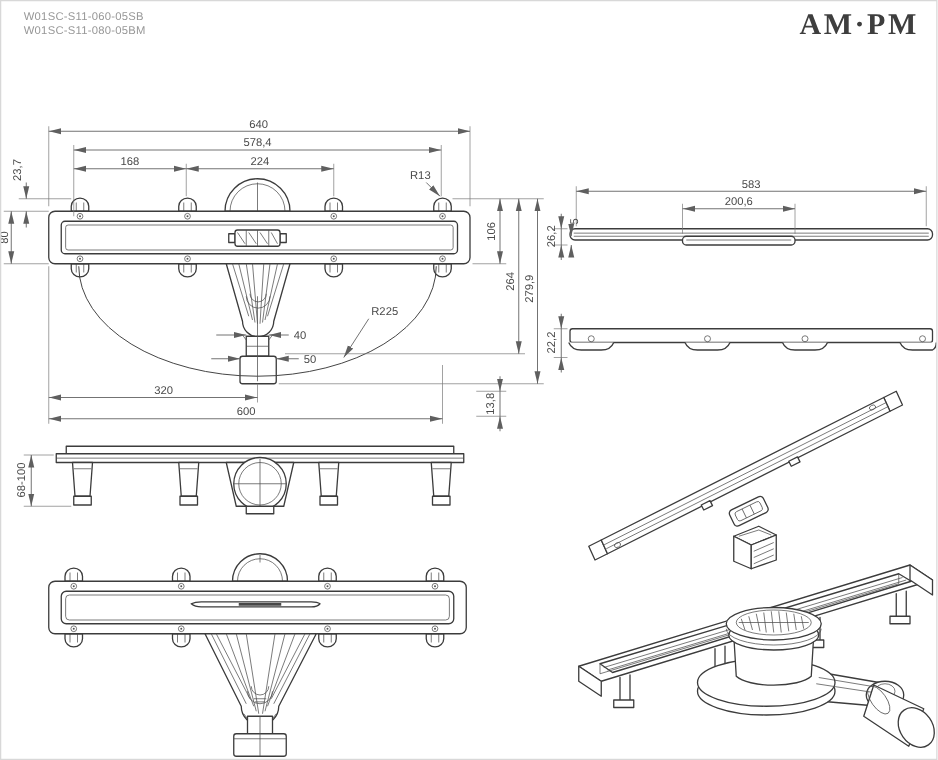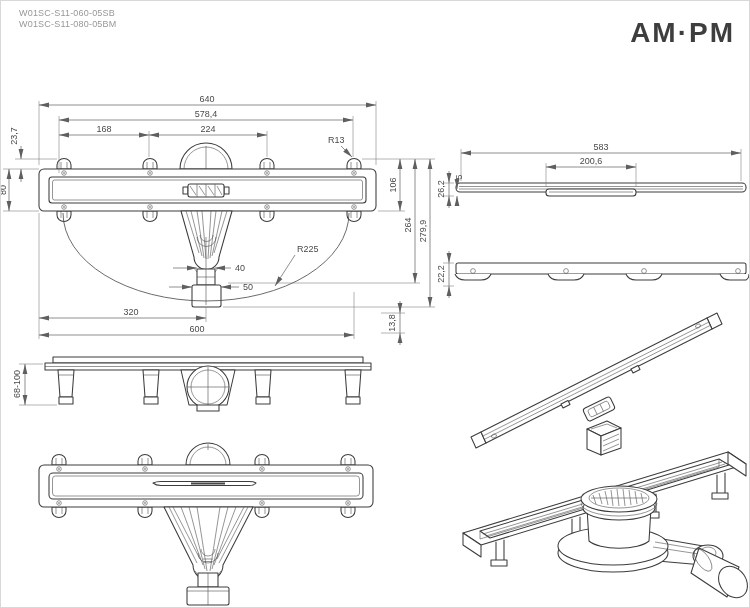--- a/index.html
+++ b/index.html
@@ -6,22 +6,22 @@
   .canvas{
     position:relative;width:750px;height:608px;background:#ffffff;
     font-family:"Liberation Sans",sans-serif;overflow:hidden;
     border:1px solid #d8d8d8;box-sizing:border-box;padding-left:16px;
   }
   .models{
     position:absolute;left:18px;top:7px;font-size:9px;line-height:11px;
     color:#979797;letter-spacing:.2px;
   }
   .logo{
-    position:absolute;right:14px;top:16px;font-size:28px;font-weight:700;
-    color:#3e3e3e;letter-spacing:2px;font-family:Liberation Sans, sans-serif;
+    position:absolute;right:14px;top:6px;font-size:24px;font-weight:700;
+    color:#3e3e3e;letter-spacing:2px;font-family:Liberation Serif, serif;
   }
   svg.panel{position:absolute;overflow:visible;}
   svg text{font:9px "Liberation Sans",sans-serif;fill:#4a4a4a;}
   .lnf{fill:#ffffff;stroke:#3c3c3c;stroke-width:1.05;stroke-linejoin:round;}
   .ln {fill:none;stroke:#3c3c3c;stroke-width:1.05;stroke-linejoin:round;stroke-linecap:round;}
   .thin{fill:none;stroke:#4f4f4f;stroke-width:.6;}
   .arc{fill:none;stroke:#454545;stroke-width:.8;}
   .dim{fill:none;stroke:#5f5f5f;stroke-width:.7;}
   .ext{fill:none;stroke:#787878;stroke-width:.55;}
   .dark{stroke:#474747;stroke-width:2.2;}

